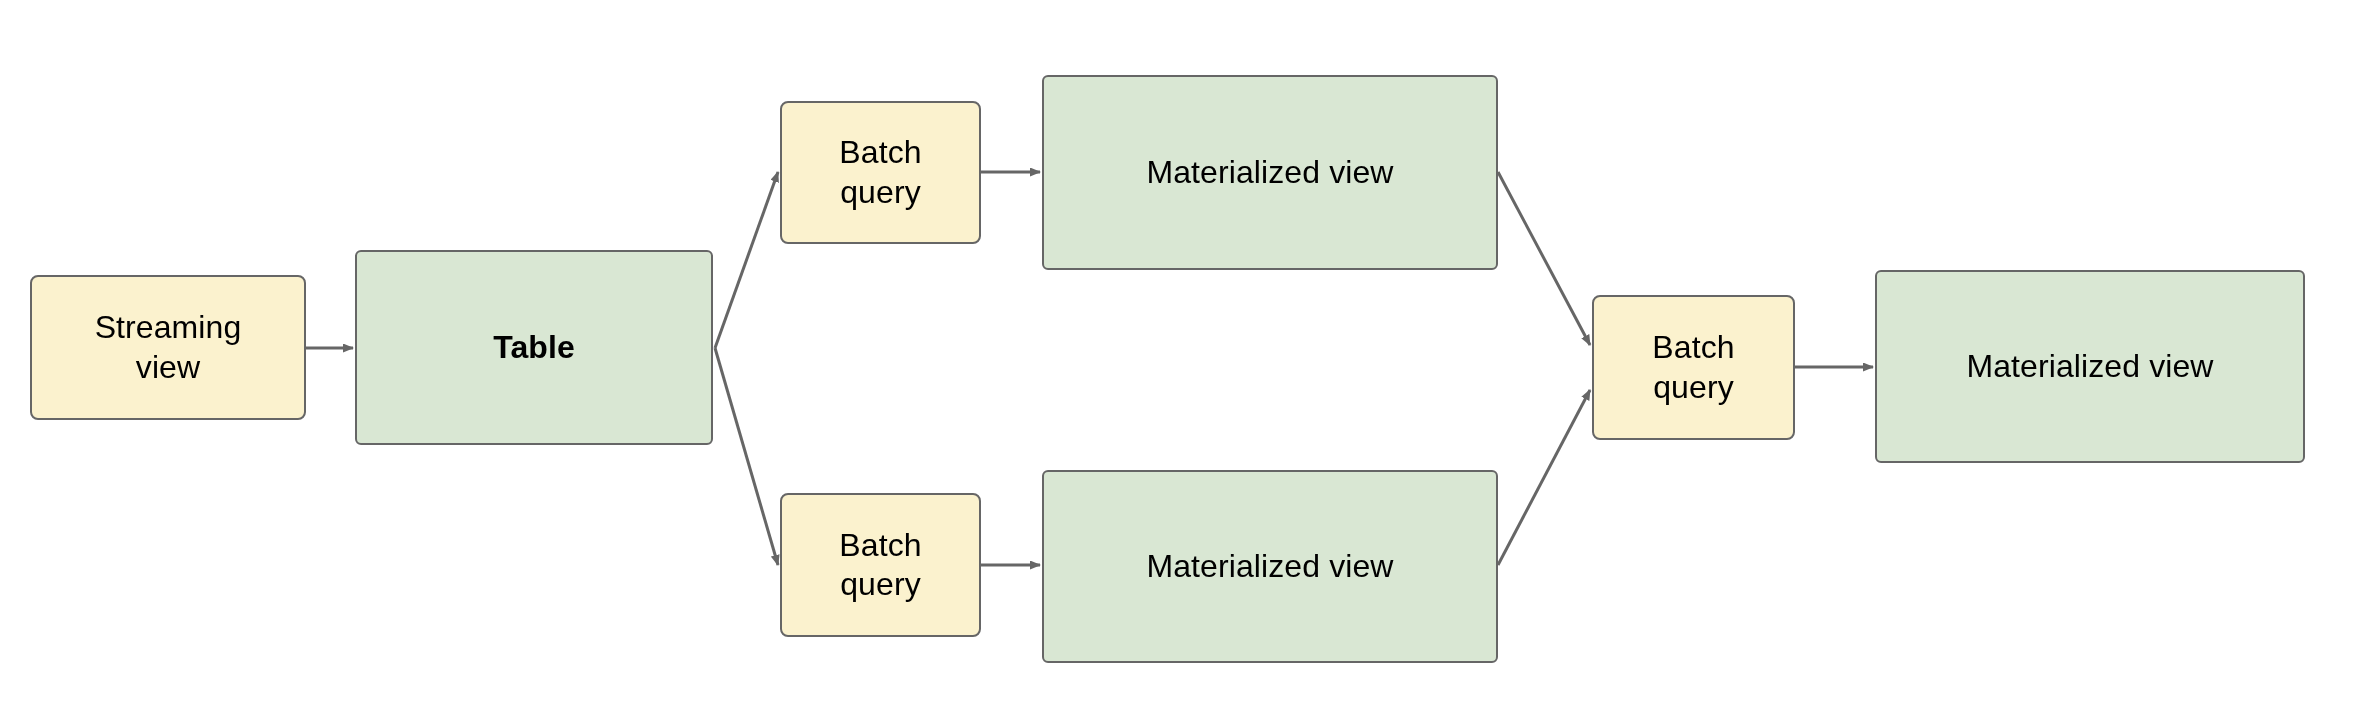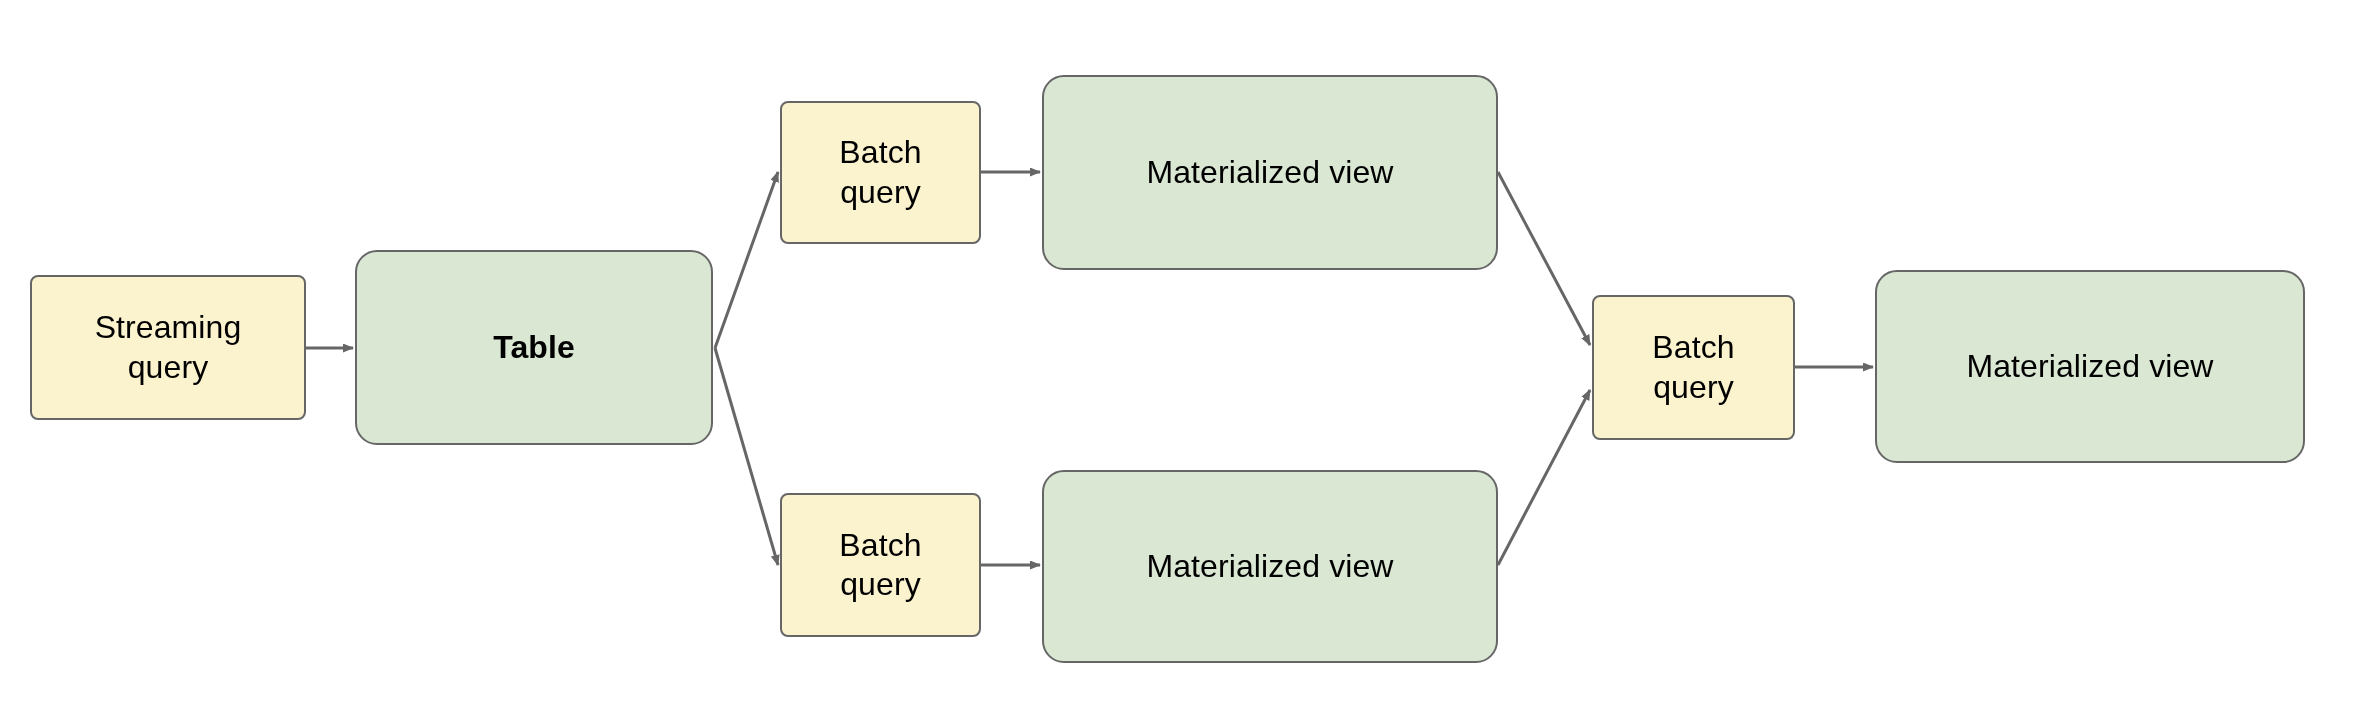--- a/index.html
+++ b/index.html
@@ -40,21 +40,21 @@
     line-height: 1.22;
     letter-spacing: 0.1px;
     white-space: pre-line;
   }
   .node-query {
     background: #fbf2ce;
     border-radius: 8px;
   }
   .node-store {
     background: #d9e7d3;
-    border-radius: 22px;
+    border-radius: 6px;
   }
   .node-label {
     display: block;
     white-space: pre-line;
     padding: 0 6px;
   }
 </style>
 </head>
 <body>
 
@@ -73,21 +73,21 @@
         <line x1="981" y1="172" x2="1040" y2="172" marker-end="url(#arrowhead)"></line>
         <line x1="981" y1="565" x2="1040" y2="565" marker-end="url(#arrowhead)"></line>
         <line x1="1498" y1="172" x2="1590" y2="345" marker-end="url(#arrowhead)"></line>
         <line x1="1498" y1="565" x2="1590" y2="390" marker-end="url(#arrowhead)"></line>
         <line x1="1795" y1="367" x2="1873" y2="367" marker-end="url(#arrowhead)"></line>
       </g>
   </svg>
 
   <div class="node node-query" style="left: 30px; top: 275px; width: 276px; height: 145px; background: rgb(251, 242, 206);">
     <span class="node-label">Streaming
-query</span>
+view</span>
   </div>
 
   <div class="node node-store" style="left: 355px; top: 250px; width: 358px; height: 195px; background: rgb(217, 231, 211); font-weight: bold;">
     <span class="node-label">Table</span>
   </div>
 
   <div class="node node-query" style="left: 780px; top: 101px; width: 201px; height: 143px; background: rgb(251, 242, 206);">
     <span class="node-label">Batch
 query</span>
   </div>

